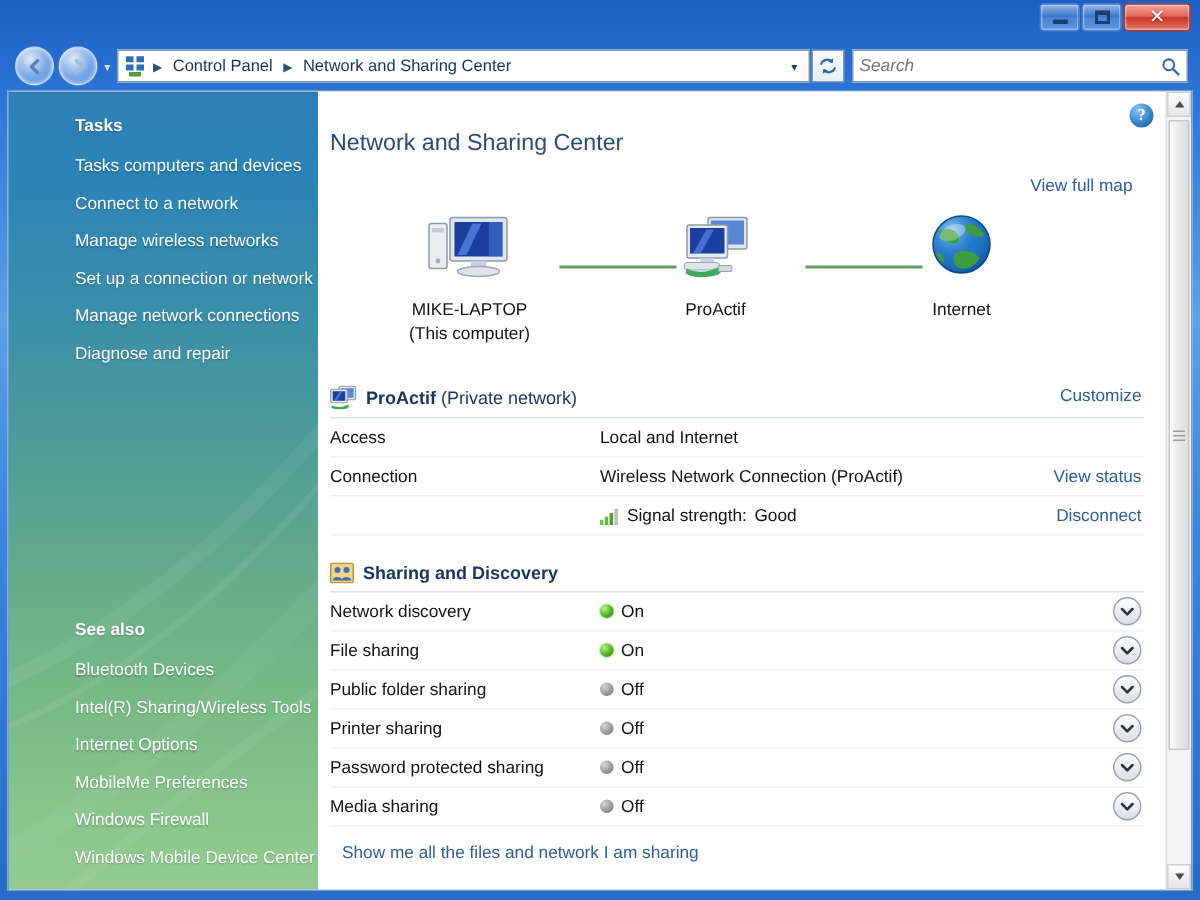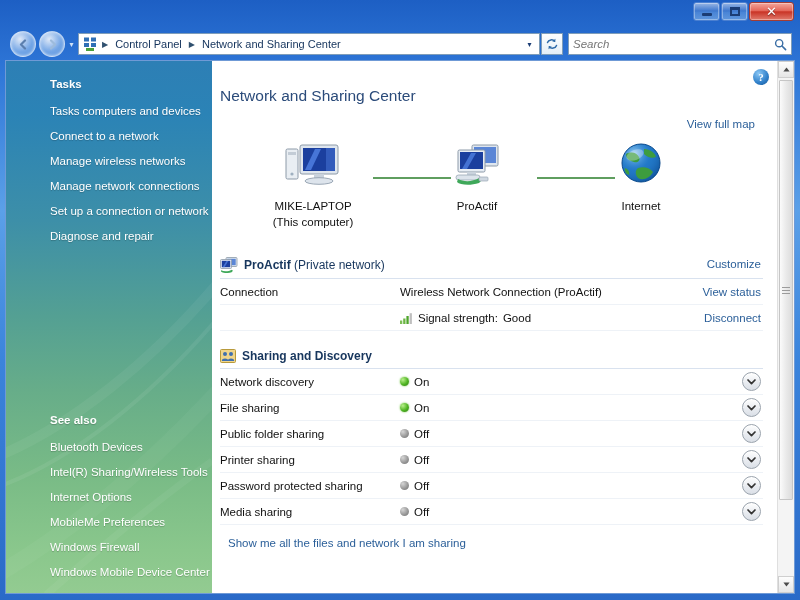--- a/index.html
+++ b/index.html
@@ -313,22 +313,22 @@
         <path d="M-20 520 C 70 470 160 390 240 300" fill="none" stroke="#ffffff" stroke-width="16" opacity=".12"></path>
         <path d="M40 534 C 90 490 150 440 206 400" fill="none" stroke="#ffffff" stroke-width="7" opacity=".17"></path>
       </svg>
 
       <div id="sidebar-scroll">
         <div id="tasks-block">
           <div class="side-head">Tasks</div>
           <div class="side-link">Tasks computers and devices</div>
           <div class="side-link">Connect to a network</div>
           <div class="side-link">Manage wireless networks</div>
+          <div class="side-link">Set up a connection or network</div>
           <div class="side-link">Manage network connections</div>
-          <div class="side-link">Set up a connection or network</div>
           <div class="side-link">Diagnose and repair</div>
         </div>
 
         <div id="seealso-block">
           <div class="side-head">See also</div>
           <div class="side-link">Bluetooth Devices</div>
           <div class="side-link">Intel(R) Sharing/Wireless Tools</div>
           <div class="side-link">Internet Options</div>
           <div class="side-link">MobileMe Preferences</div>
           <div class="side-link">Windows Firewall</div>
@@ -414,20 +414,24 @@
               <path d="M2.6 10.2 L6.4 4 L8.3 4 L4.5 10.2 Z" fill="#4f7fe0" opacity=".8"></path>
               <path d="M1 13.2 C4 14.8 8 14.8 11.6 12.8 L13 13.8 L11.6 15.2 C7.6 16.6 2.6 16.2 1 14.6 Z" fill="#3fa85a"></path>
             </svg>
             <span class="sec-title">
               <span>ProActif</span>
               <span class="sub">(Private network)</span>
             </span>
             <span class="sec-action">Customize</span>
           </div>
 
+          <div class="row">
+            <span class="lbl">Access</span>
+            <span class="val">Local and Internet</span>
+          </div>
 
           <div class="row">
             <span class="lbl">Connection</span>
             <span class="val">Wireless Network Connection (ProActif)</span>
             <span class="act">View status</span>
           </div>
 
           <div class="row">
             <span class="lbl"></span>
             <span class="val">

